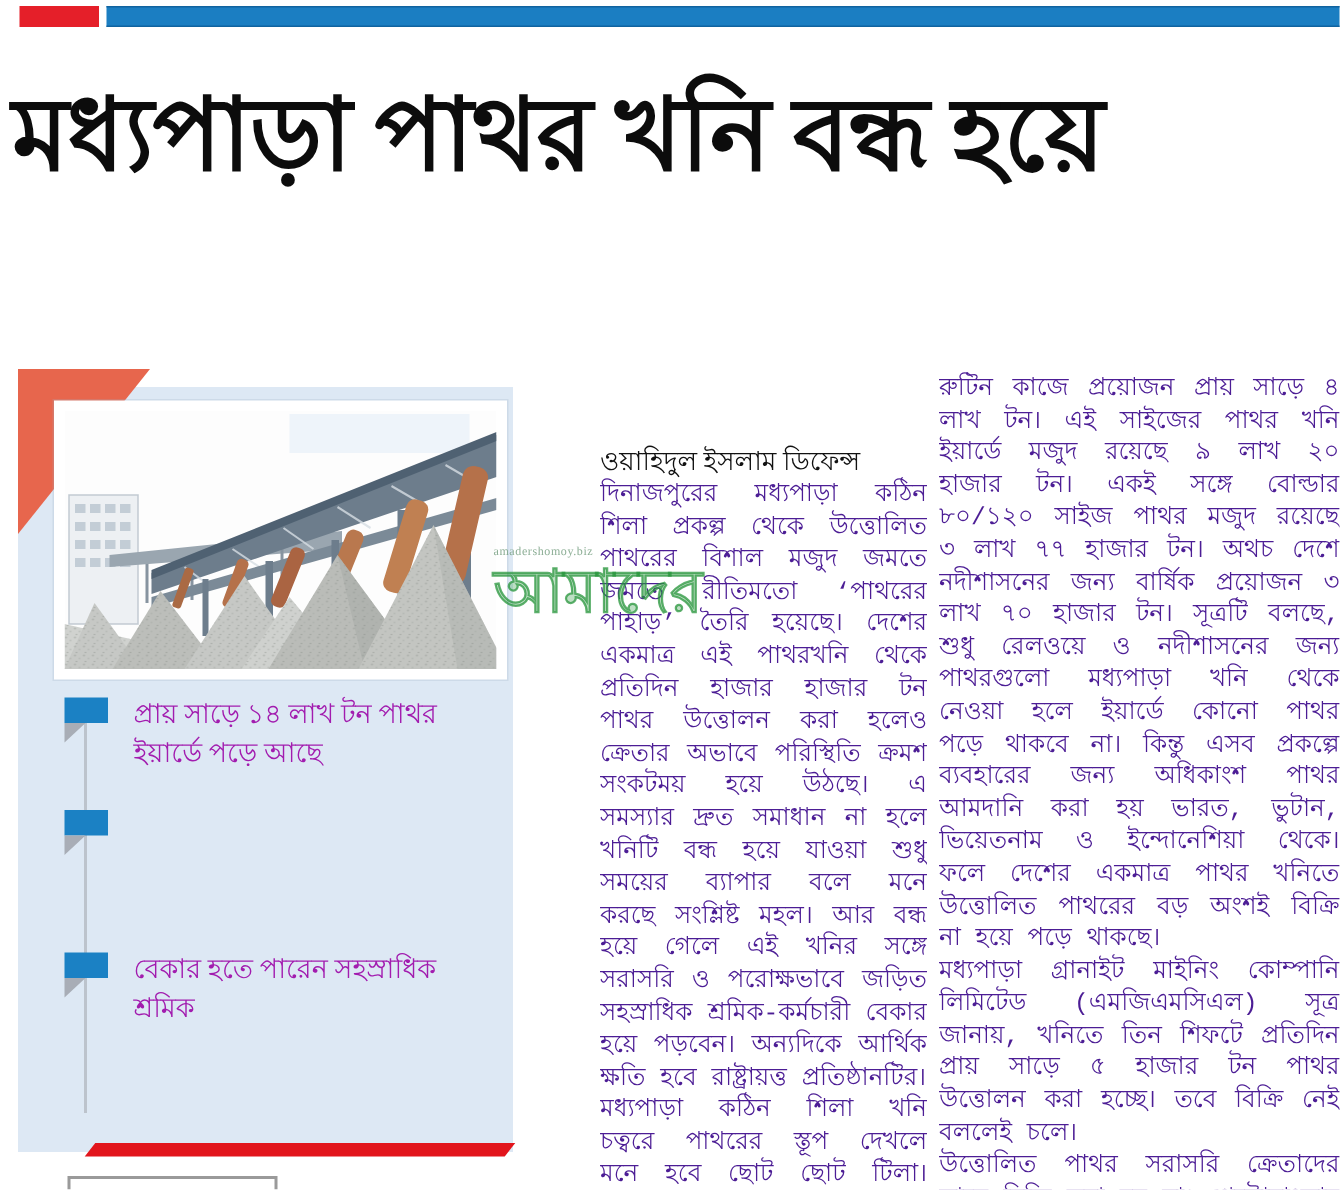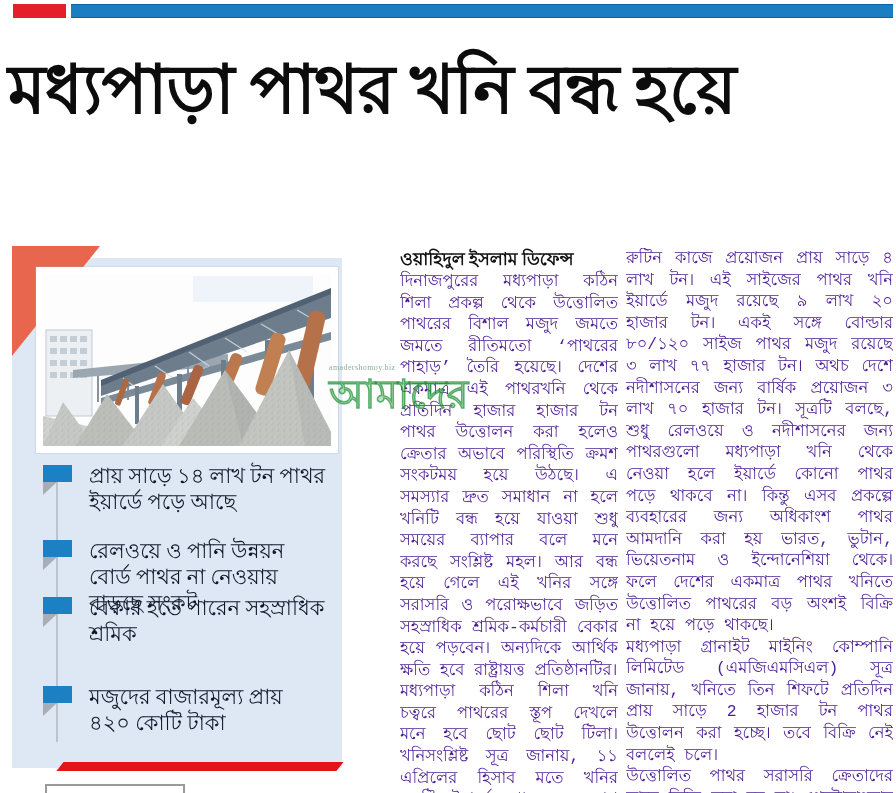--- a/index.html
+++ b/index.html
@@ -16,33 +16,33 @@
   .headline .hl{font-size:68px;line-height:108px;white-space:nowrap;letter-spacing:-1px;}
   
   .infobox{position:absolute;left:12px;top:258px;width:330px;height:510px;background:#dde8f4;}
   .corner-orange{position:absolute;left:0;top:-12px;width:88px;height:110px;background:#e7664d;
     clip-path:polygon(0 0,100% 0,0 100%);}
   .photo-frame{position:absolute;left:24px;top:9px;width:302px;height:186px;background:#ffffff;
     padding:7px;box-sizing:border-box;box-shadow:0 0 0 1px rgba(160,175,195,.25);}
   .photo-frame svg{display:block;width:288px;height:172px;}
   .connector{position:absolute;left:44px;top:222px;width:2px;height:262px;background:#bcc3cc;}
   .bullet-item{position:absolute;left:31px;width:285px;}
-  .bi-1{top:205px;} .bi-2{top:280px;} .bi-3{top:337px;} .bi-4{top:426px;}
+  .bi-1{top:205px;} .bi-2{top:280px;} .bi-3{top:375px;} .bi-4{top:426px;}
   .marker{position:absolute;left:0;top:2px;width:29px;height:17px;background:#1b81c4;}
   .marker::after{content:"";position:absolute;left:0;top:17px;width:0;height:0;
     border-top:13px solid #a8adb6;border-right:14px solid transparent;}
-  .bullet-text{margin-left:46px;width:239px;font-size:21px;line-height:26px;color:#0f172a;}
+  .bullet-text{margin-left:46px;width:239px;font-size:18px;line-height:26px;color:#a21caf;}
   .red-slant{position:absolute;left:48px;top:504px;width:280px;height:9px;background:#e2151c;transform:skewX(-38deg);}
   
   .partial-box{position:absolute;left:45px;top:784px;width:136px;height:14px;background:#fff;border:2px solid #9a9a9a;}
   
   .col{position:absolute;top:248px;height:545px;overflow:hidden;}
   .col-mid{left:400px;width:218px;}
   .col-right{left:626px;width:267px;}
-  .byline{font-size:17.5px;font-weight:700;color:#111;line-height:23px;}
+  .byline{font-size:17.5px;font-weight:400;color:#111;line-height:23px;margin-top:48px;}
   .dateline{font-size:16px;font-style:italic;color:#222;line-height:21px;margin-bottom:3px;}
   .dateline .dot{font-style:normal;font-size:11px;color:#4a4a4a;vertical-align:1px;}
   .para{margin:0;font-size:16.4px;line-height:21.6px;text-align:justify;color:#4c1d95;font-family:Liberation Mono, monospace;}
   
   .watermark{position:absolute;left:329px;top:363px;z-index:5;pointer-events:none;}
   .wm-url{font-family:Liberation Serif, serif;font-size:8px;letter-spacing:.4px;color:rgba(120,160,130,.85);}
   .wm-words{display:flex;gap:14px;font-weight:400;font-size:40px;line-height:46px;}
   .wm-w1{color:rgba(40,150,60,0.30);-webkit-text-stroke:1.5px rgba(40,150,60,0.75);}
   .wm-w2{color:rgba(210,35,25,0.62);}
 </style>
@@ -148,29 +148,24 @@
     </div>
 
     <div class="connector"></div>
 
     <div class="bullet-item bi-1">
       <span class="marker"></span>
       <div class="bullet-text">প্রায় সাড়ে ১৪ লাখ টন পাথর ইয়ার্ডে পড়ে আছে</div>
     </div>
     <div class="bullet-item bi-2">
       <span class="marker"></span>
-      <div class="bullet-text">রেলওয়ে ও পানি উন্নয়ন বোর্ড পাথর না নেওয়ায় বাড়ছে সংকট</div>
     </div>
     <div class="bullet-item bi-3">
       <span class="marker"></span>
       <div class="bullet-text">বেকার হতে পারেন সহস্রাধিক শ্রমিক</div>
-    </div>
-    <div class="bullet-item bi-4">
-      <span class="marker"></span>
-      <div class="bullet-text">মজুদের বাজারমূল্য প্রায় ৪২০ কোটি টাকা</div>
     </div>
 
     <div class="red-slant"></div>
   </div>
 
   <div class="watermark">
     <div class="wm-url">amadershomoy.biz</div>
     <div class="wm-words">
       <span class="wm-w1">আমাদের</span>
     </div>
@@ -178,20 +173,20 @@
 
   <div class="col col-mid">
     <div class="byline">ওয়াহিদুল ইসলাম ডিফেন্স</div>
     <p class="para">দিনাজপুরের মধ্যপাড়া কঠিন শিলা প্রকল্প থেকে উত্তোলিত পাথরের বিশাল মজুদ জমতে জমতে রীতিমতো ‘পাথরের পাহাড়’ তৈরি হয়েছে। দেশের একমাত্র এই পাথরখনি থেকে প্রতিদিন হাজার হাজার টন পাথর উত্তোলন করা হলেও ক্রেতার অভাবে পরিস্থিতি ক্রমশ সংকটময় হয়ে উঠছে। এ সমস্যার দ্রুত সমাধান না হলে খনিটি বন্ধ হয়ে যাওয়া শুধু সময়ের ব্যাপার বলে মনে করছে সংশ্লিষ্ট মহল। আর বন্ধ হয়ে গেলে এই খনির সঙ্গে সরাসরি ও পরোক্ষভাবে জড়িত সহস্রাধিক শ্রমিক-কর্মচারী বেকার হয়ে পড়বেন। অন্যদিকে আর্থিক ক্ষতি হবে রাষ্ট্রায়ত্ত প্রতিষ্ঠানটির।</p>
     <p class="para">মধ্যপাড়া কঠিন শিলা খনি চত্বরে পাথরের স্তূপ দেখলে মনে হবে ছোট ছোট টিলা। খনিসংশ্লিষ্ট সূত্র জানায়, ১১ এপ্রিলের হিসাব মতে খনির ২৩টি ইয়ার্ডে প্রায় ১৪ লাখ ৬০ হাজার ৫০ টন পাথর মজুদ রয়েছে। যার বাজারমূল্য ৪২০ কোটি টাকার বেশি। উত্তোলন অব্যাহত থাকায় এবং বিক্রি আশঙ্কাজনকভাবে কমে যাওয়ায় প্রত্যেক মাসে মজুদের পরিমাণ বাড়ছে। এতে খনির পরিচালন ব্যয় মেটাতে কর্তৃপক্ষকে আর্থিক চাপ ও দেনার দায়ে পড়তে হচ্ছে।</p>
 
   </div>
 
   <div class="col col-right">
     <p class="para">রুটিন কাজে প্রয়োজন প্রায় সাড়ে ৪ লাখ টন। এই সাইজের পাথর খনি ইয়ার্ডে মজুদ রয়েছে ৯ লাখ ২০ হাজার টন। একই সঙ্গে বোল্ডার ৮০/১২০ সাইজ পাথর মজুদ রয়েছে ৩ লাখ ৭৭ হাজার টন। অথচ দেশে নদীশাসনের জন্য বার্ষিক প্রয়োজন ৩ লাখ ৭০ হাজার টন। সূত্রটি বলছে, শুধু রেলওয়ে ও নদীশাসনের জন্য পাথরগুলো মধ্যপাড়া খনি থেকে নেওয়া হলে ইয়ার্ডে কোনো পাথর পড়ে থাকবে না। কিন্তু এসব প্রকল্পে ব্যবহারের জন্য অধিকাংশ পাথর আমদানি করা হয় ভারত, ভুটান, ভিয়েতনাম ও ইন্দোনেশিয়া থেকে। ফলে দেশের একমাত্র পাথর খনিতে উত্তোলিত পাথরের বড় অংশই বিক্রি না হয়ে পড়ে থাকছে।</p>
-    <p class="para">মধ্যপাড়া গ্রানাইট মাইনিং কোম্পানি লিমিটেড (এমজিএমসিএল) সূত্র জানায়, খনিতে তিন শিফটে প্রতিদিন প্রায় সাড়ে 2 হাজার টন পাথর উত্তোলন করা হচ্ছে। তবে বিক্রি নেই বললেই চলে।</p>
+    <p class="para">মধ্যপাড়া গ্রানাইট মাইনিং কোম্পানি লিমিটেড (এমজিএমসিএল) সূত্র জানায়, খনিতে তিন শিফটে প্রতিদিন প্রায় সাড়ে ৫ হাজার টন পাথর উত্তোলন করা হচ্ছে। তবে বিক্রি নেই বললেই চলে।</p>
     <p class="para">উত্তোলিত পাথর সরাসরি ক্রেতাদের কাছে বিক্রি করা হয় না। পেট্রোবাংলার নিয়ন্ত্রণাধীন এমজিএমসিএল নির্ধারিত ডিলারদের মাধ্যমে এসব পাথর বিক্রি করে থাকে। বর্তমানে নিবন্ধিত ডিলারের সংখ্যা ১৬৫ জন হলেও নিয়মিত পাথর নিচ্ছেন মাত্র ৪০ থেকে ৪৫ জন।</p>
 
   </div>
 
   <div class="partial-box"></div>
 
 </div>
 
 </body></html>

